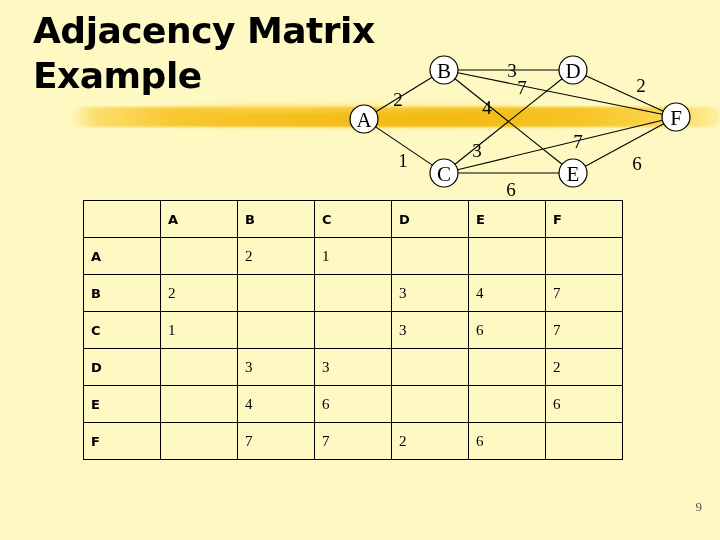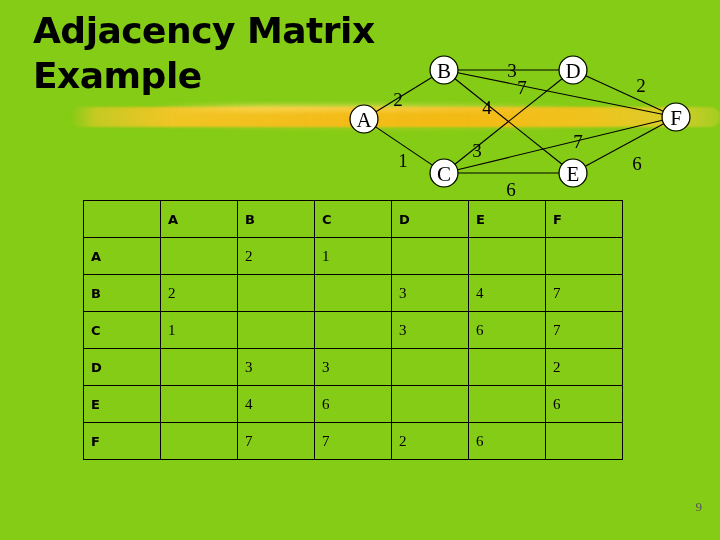--- a/index.html
+++ b/index.html
@@ -4,21 +4,21 @@
 <style>
   html, body {
     margin: 0;
     padding: 0;
     background: #ffffff;
   }
   #slide {
     position: relative;
     width: 720px;
     height: 540px;
-    background: #84cc16;
+    background: #fef9c3;
     overflow: hidden;
     font-family: "Liberation Sans", sans-serif;
   }
 
   
   #slide-title {
     position: absolute;
     left: 33px;
     top: 8px;
     width: 400px;

